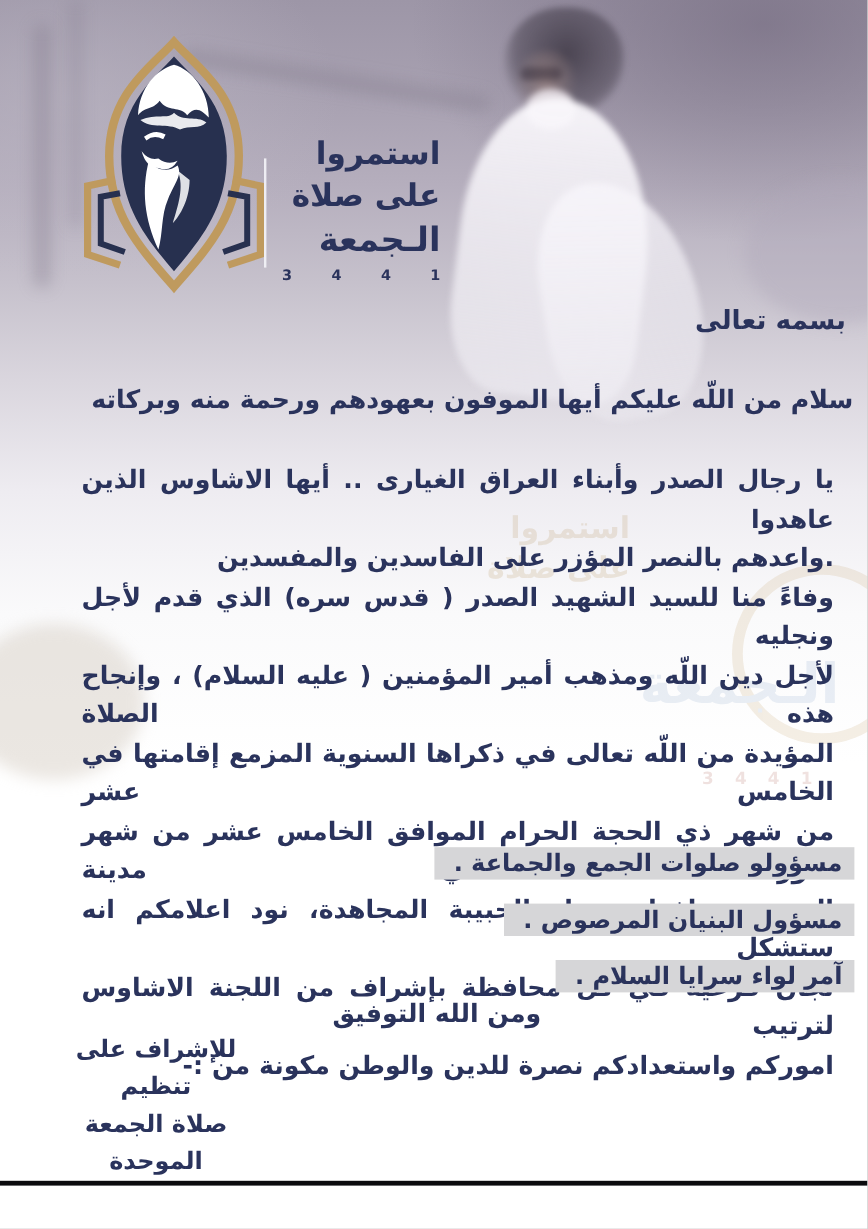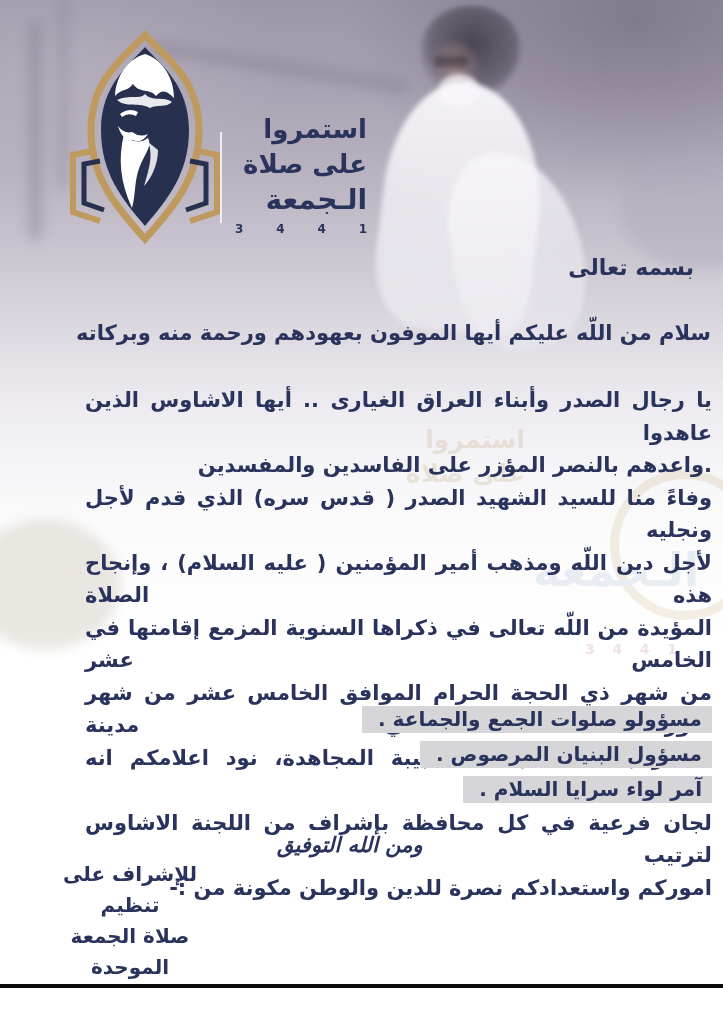--- a/index.html
+++ b/index.html
@@ -51,30 +51,30 @@
   .wm-digits{position:absolute;left:170px;top:226px;width:92px;display:flex;justify-content:space-between;color:#a34b40;font-size:14px;}
   
   .logo{position:absolute;left:60px;top:30px;width:170px;height:218px;}
   .sep{position:absolute;left:220px;top:132px;width:2px;height:91px;background:rgba(244,244,248,.9);}
   .title{position:absolute;right:356px;top:112px;text-align:right;color:var(--navy);white-space:nowrap;}
   .title .t1,.title .t2{font-size:26px;line-height:35px;display:block;}
   .title .t3{font-size:28px;line-height:36px;display:block;}
   .year{position:absolute;right:356px;top:222px;width:132px;display:flex;justify-content:space-between;
     font-size:12px;color:var(--navy);}
   
-  .basmala{position:absolute;right:29px;top:255px;font-size:22px;}
+  .basmala{position:absolute;right:18px;top:255px;font-size:22px;}
   .salutation{position:absolute;right:12px;top:321px;font-size:21px;white-space:nowrap;}
-  .bodytxt{position:absolute;right:11px;top:384px;width:627px;font-size:21px;line-height:32.5px;}
+  .bodytxt{position:absolute;right:28px;top:384px;width:627px;font-size:21px;line-height:32.5px;}
   .bline.j{text-align:justify;text-align-last:justify;text-justify:inter-word;}
   .bline.r{text-align:right;}
   .list{position:absolute;right:11px;top:706px;text-align:right;}
-  .list-item{margin-bottom:8px;}
+  .list-item{margin-bottom:20px;}
   .list-item span{display:inline-block;background:var(--highlight);color:var(--navy);
     font-size:20px;line-height:26px;padding:0 10px 1px 16px;}
-  .closing{position:absolute;left:277px;top:833px;font-size:21px;white-space:nowrap;font-style:italic;}
+  .closing{position:absolute;left:277px;top:833px;font-size:21px;white-space:nowrap;}
   .signature{position:absolute;left:43px;top:859px;width:174px;text-align:center;font-size:20px;line-height:31px;}
   .footer-line{position:absolute;left:0;right:0;top:984px;height:4px;background:#0b0b0e;}
 </style>
 </head>
 <body>
 
 <div class="page" dir="rtl">
 
   <div class="bg-grad"></div>
   <div class="blob b1"></div>

